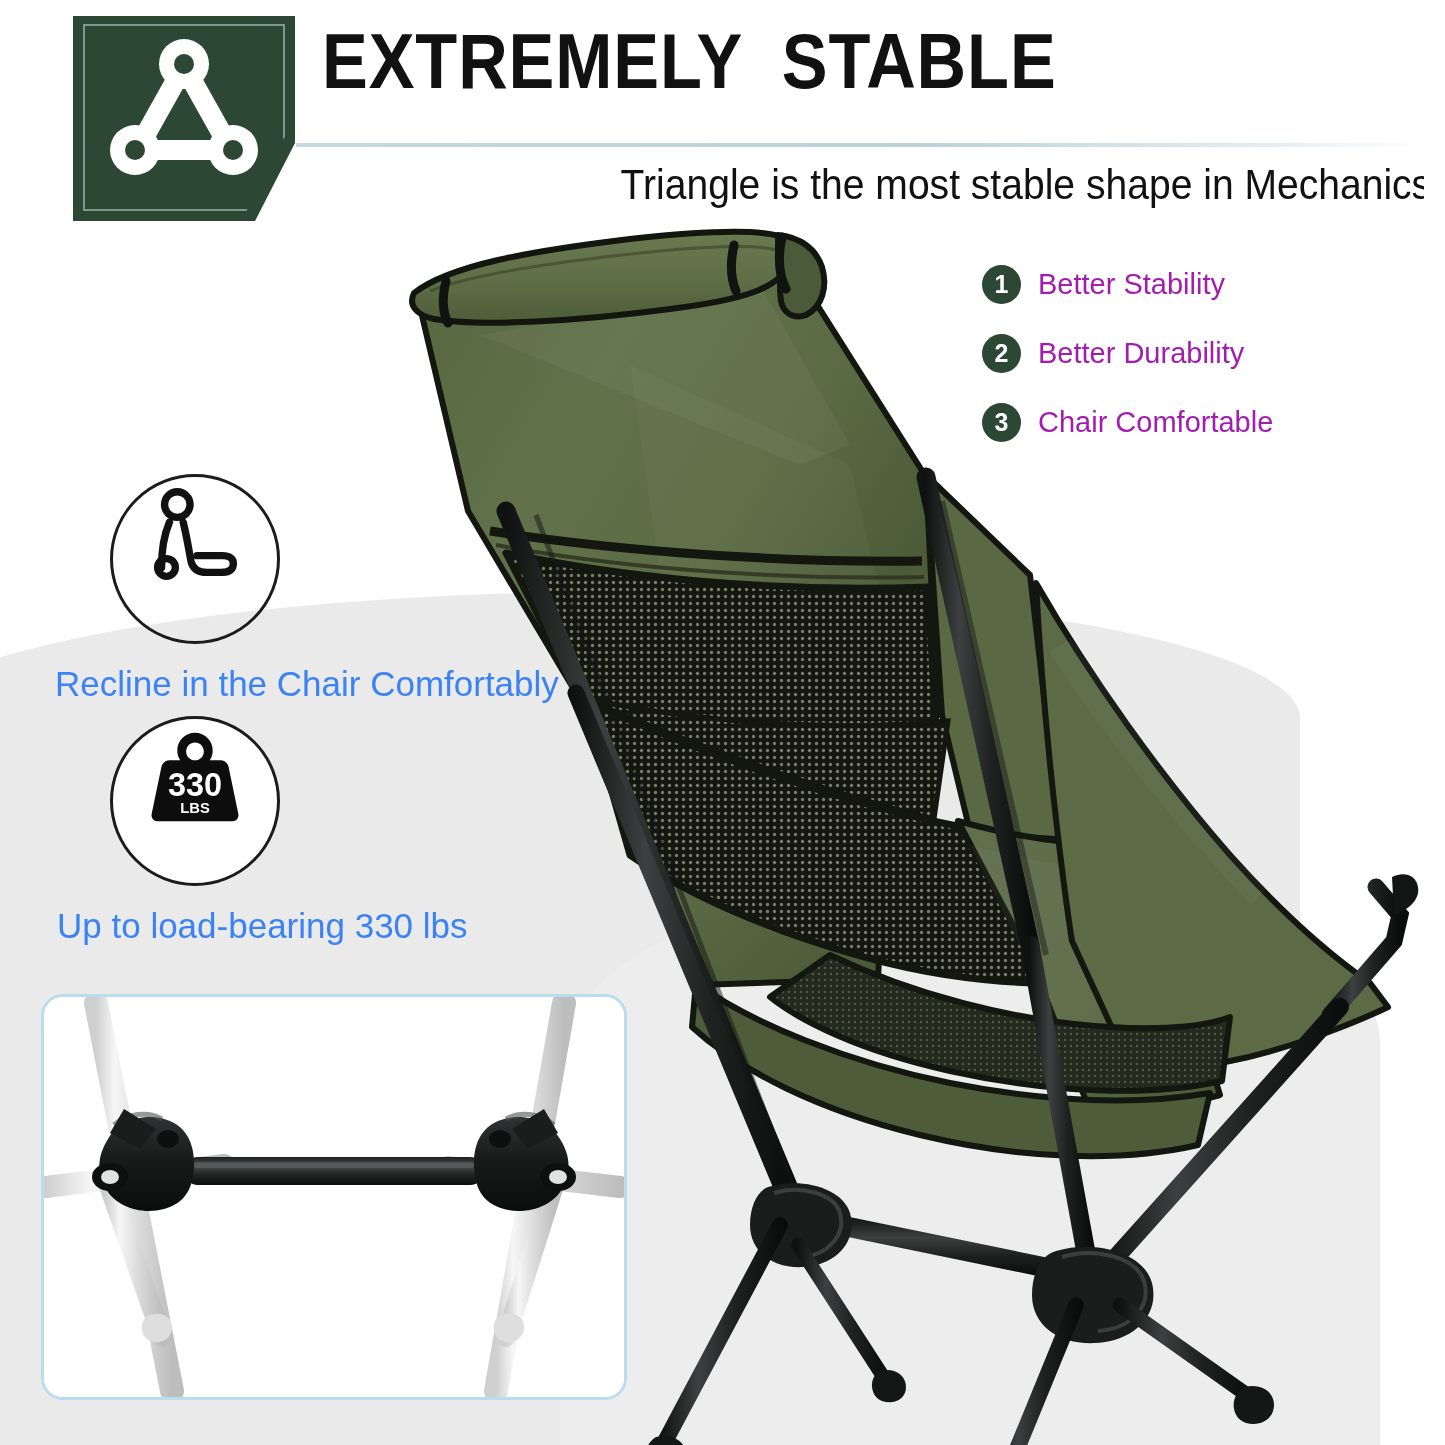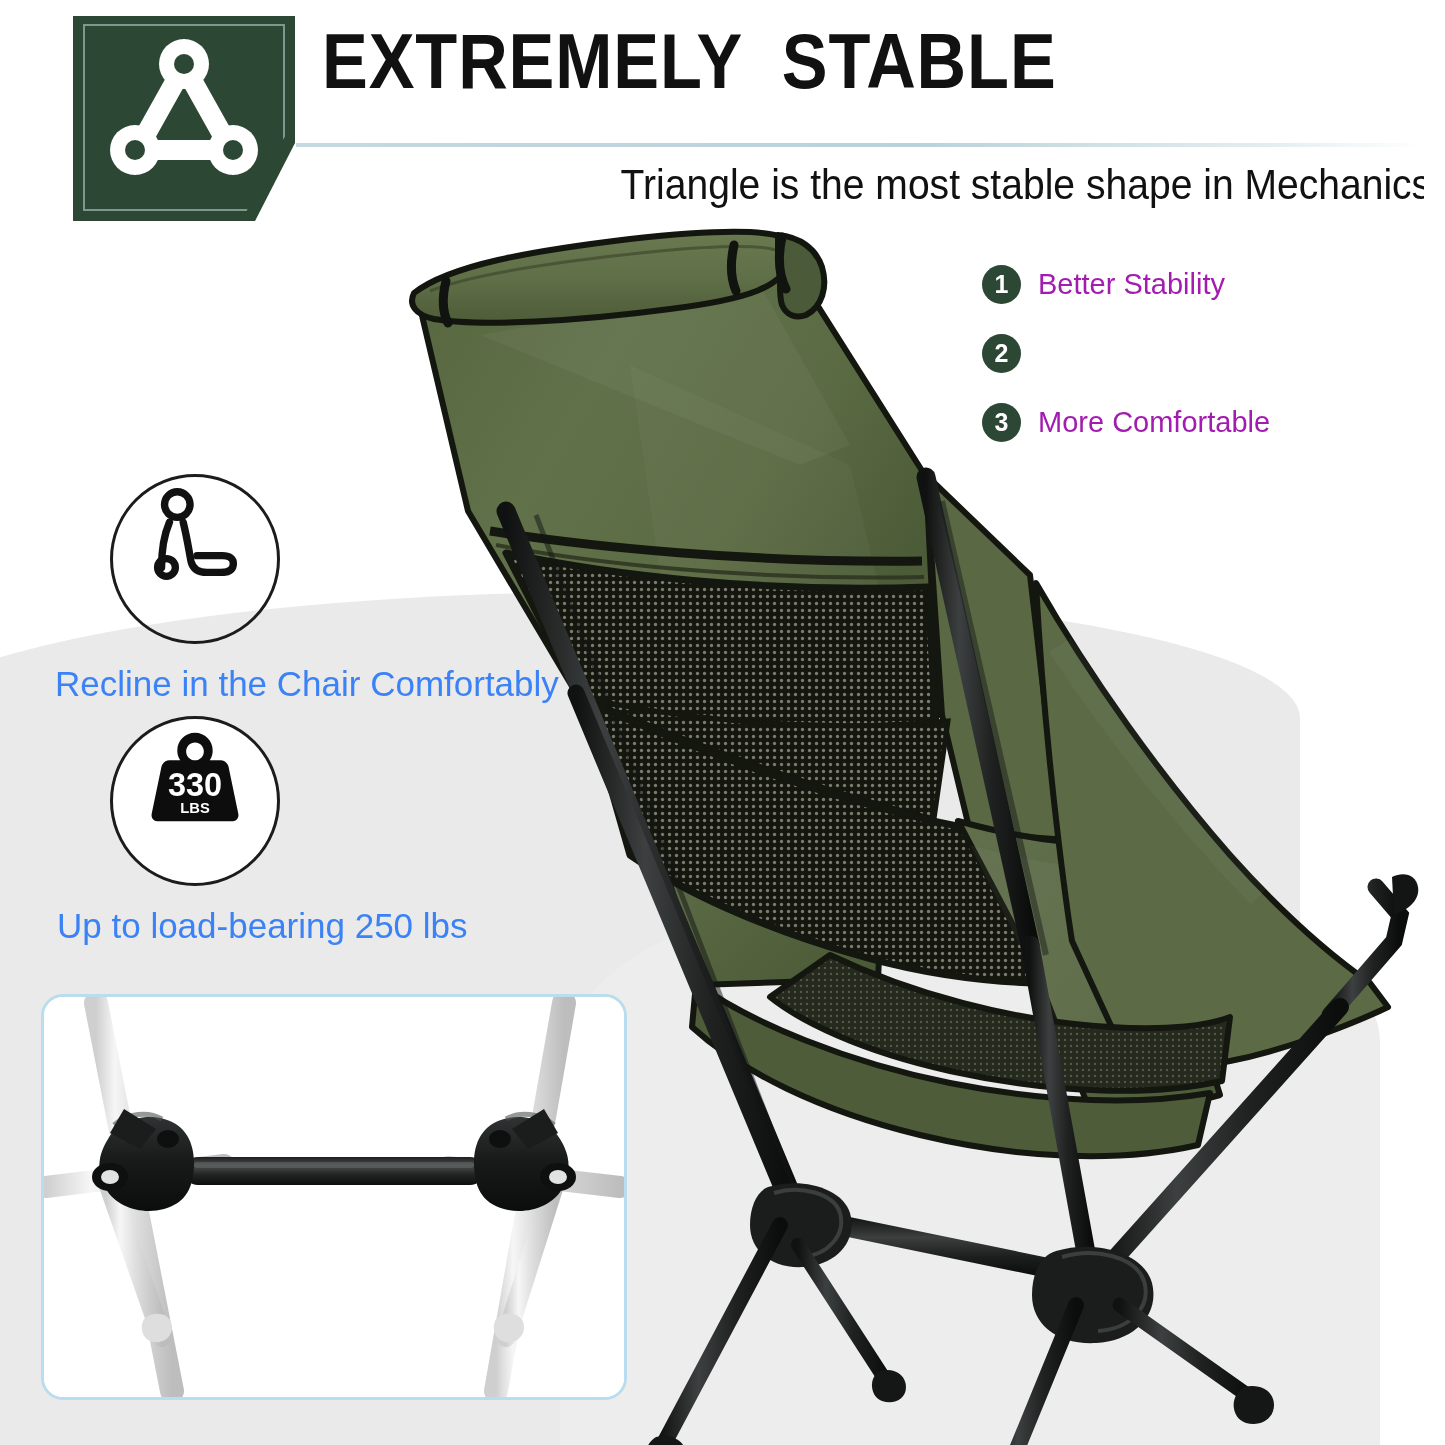--- a/index.html
+++ b/index.html
@@ -369,24 +369,25 @@
   <div class="divider"></div>
   <div class="subhead">Triangle is the most stable shape in Mechanics</div>
 
   <div class="benefits">
     <div class="benefit-row">
       <div class="benefit-num">1</div>
       <div class="benefit-label">Better Stability</div>
     </div>
     <div class="benefit-row">
       <div class="benefit-num">2</div>
+      <div class="benefit-label">Better Durability</div>
     </div>
     <div class="benefit-row">
       <div class="benefit-num">3</div>
-      <div class="benefit-label">More Comfortable</div>
+      <div class="benefit-label">Chair Comfortable</div>
     </div>
   </div>
 
   <div class="feature" id="feature-recline">
     <div class="feature-circle">
       <svg viewBox="0 0 120 120" width="118" height="118">
         <g fill="none" stroke="#111111" stroke-width="7.5" stroke-linecap="round" stroke-linejoin="round">
           <circle cx="42" cy="28" r="13"></circle>
           <path d="M34,46 C28,60 26,78 26,92"></path>
           <path d="M48,46 C52,62 54,76 56,86 C58,94 64,97 72,97 L88,97"></path>
@@ -402,21 +403,21 @@
     <div class="feature-circle">
       <svg viewBox="0 0 120 120" width="118" height="118">
         <path d="M60,14 C70,14 78,22 78,32 C78,36 77,39 75,42 L86,42 C90,42 93,45 94,48
                  L104,96 C105,101 102,104 97,104 L23,104 C18,104 15,101 16,96
                  L26,48 C27,45 30,42 34,42 L45,42 C43,39 42,36 42,32 C42,22 50,14 60,14 Z
                  M60,24 C55,24 51,28 51,33 C51,38 55,42 60,42 C65,42 69,38 69,33 C69,28 65,24 60,24 Z" fill="#0d0d0d" fill-rule="evenodd"></path>
         <text x="60" y="78" text-anchor="middle" font-family="Liberation Sans, sans-serif" font-size="33" font-weight="700" fill="#ffffff">330</text>
         <text x="60" y="96" text-anchor="middle" font-family="Liberation Sans, sans-serif" font-size="15" font-weight="700" fill="#ffffff">LBS</text>
       </svg>
     </div>
-    <div class="feature-caption">Up to load-bearing 250 lbs</div>
+    <div class="feature-caption">Up to load-bearing 330 lbs</div>
   </div>
 
   <div class="inset">
     <svg viewBox="0 0 580 400" width="580" height="400">
       <defs>
         <linearGradient id="gWhitePole" x1="0" y1="0" x2="1" y2="0">
           <stop offset="0%" stop-color="#cfcfcf"></stop>
           <stop offset="25%" stop-color="#f6f6f6"></stop>
           <stop offset="55%" stop-color="#dcdcdc"></stop>
           <stop offset="100%" stop-color="#bdbdbd"></stop>

